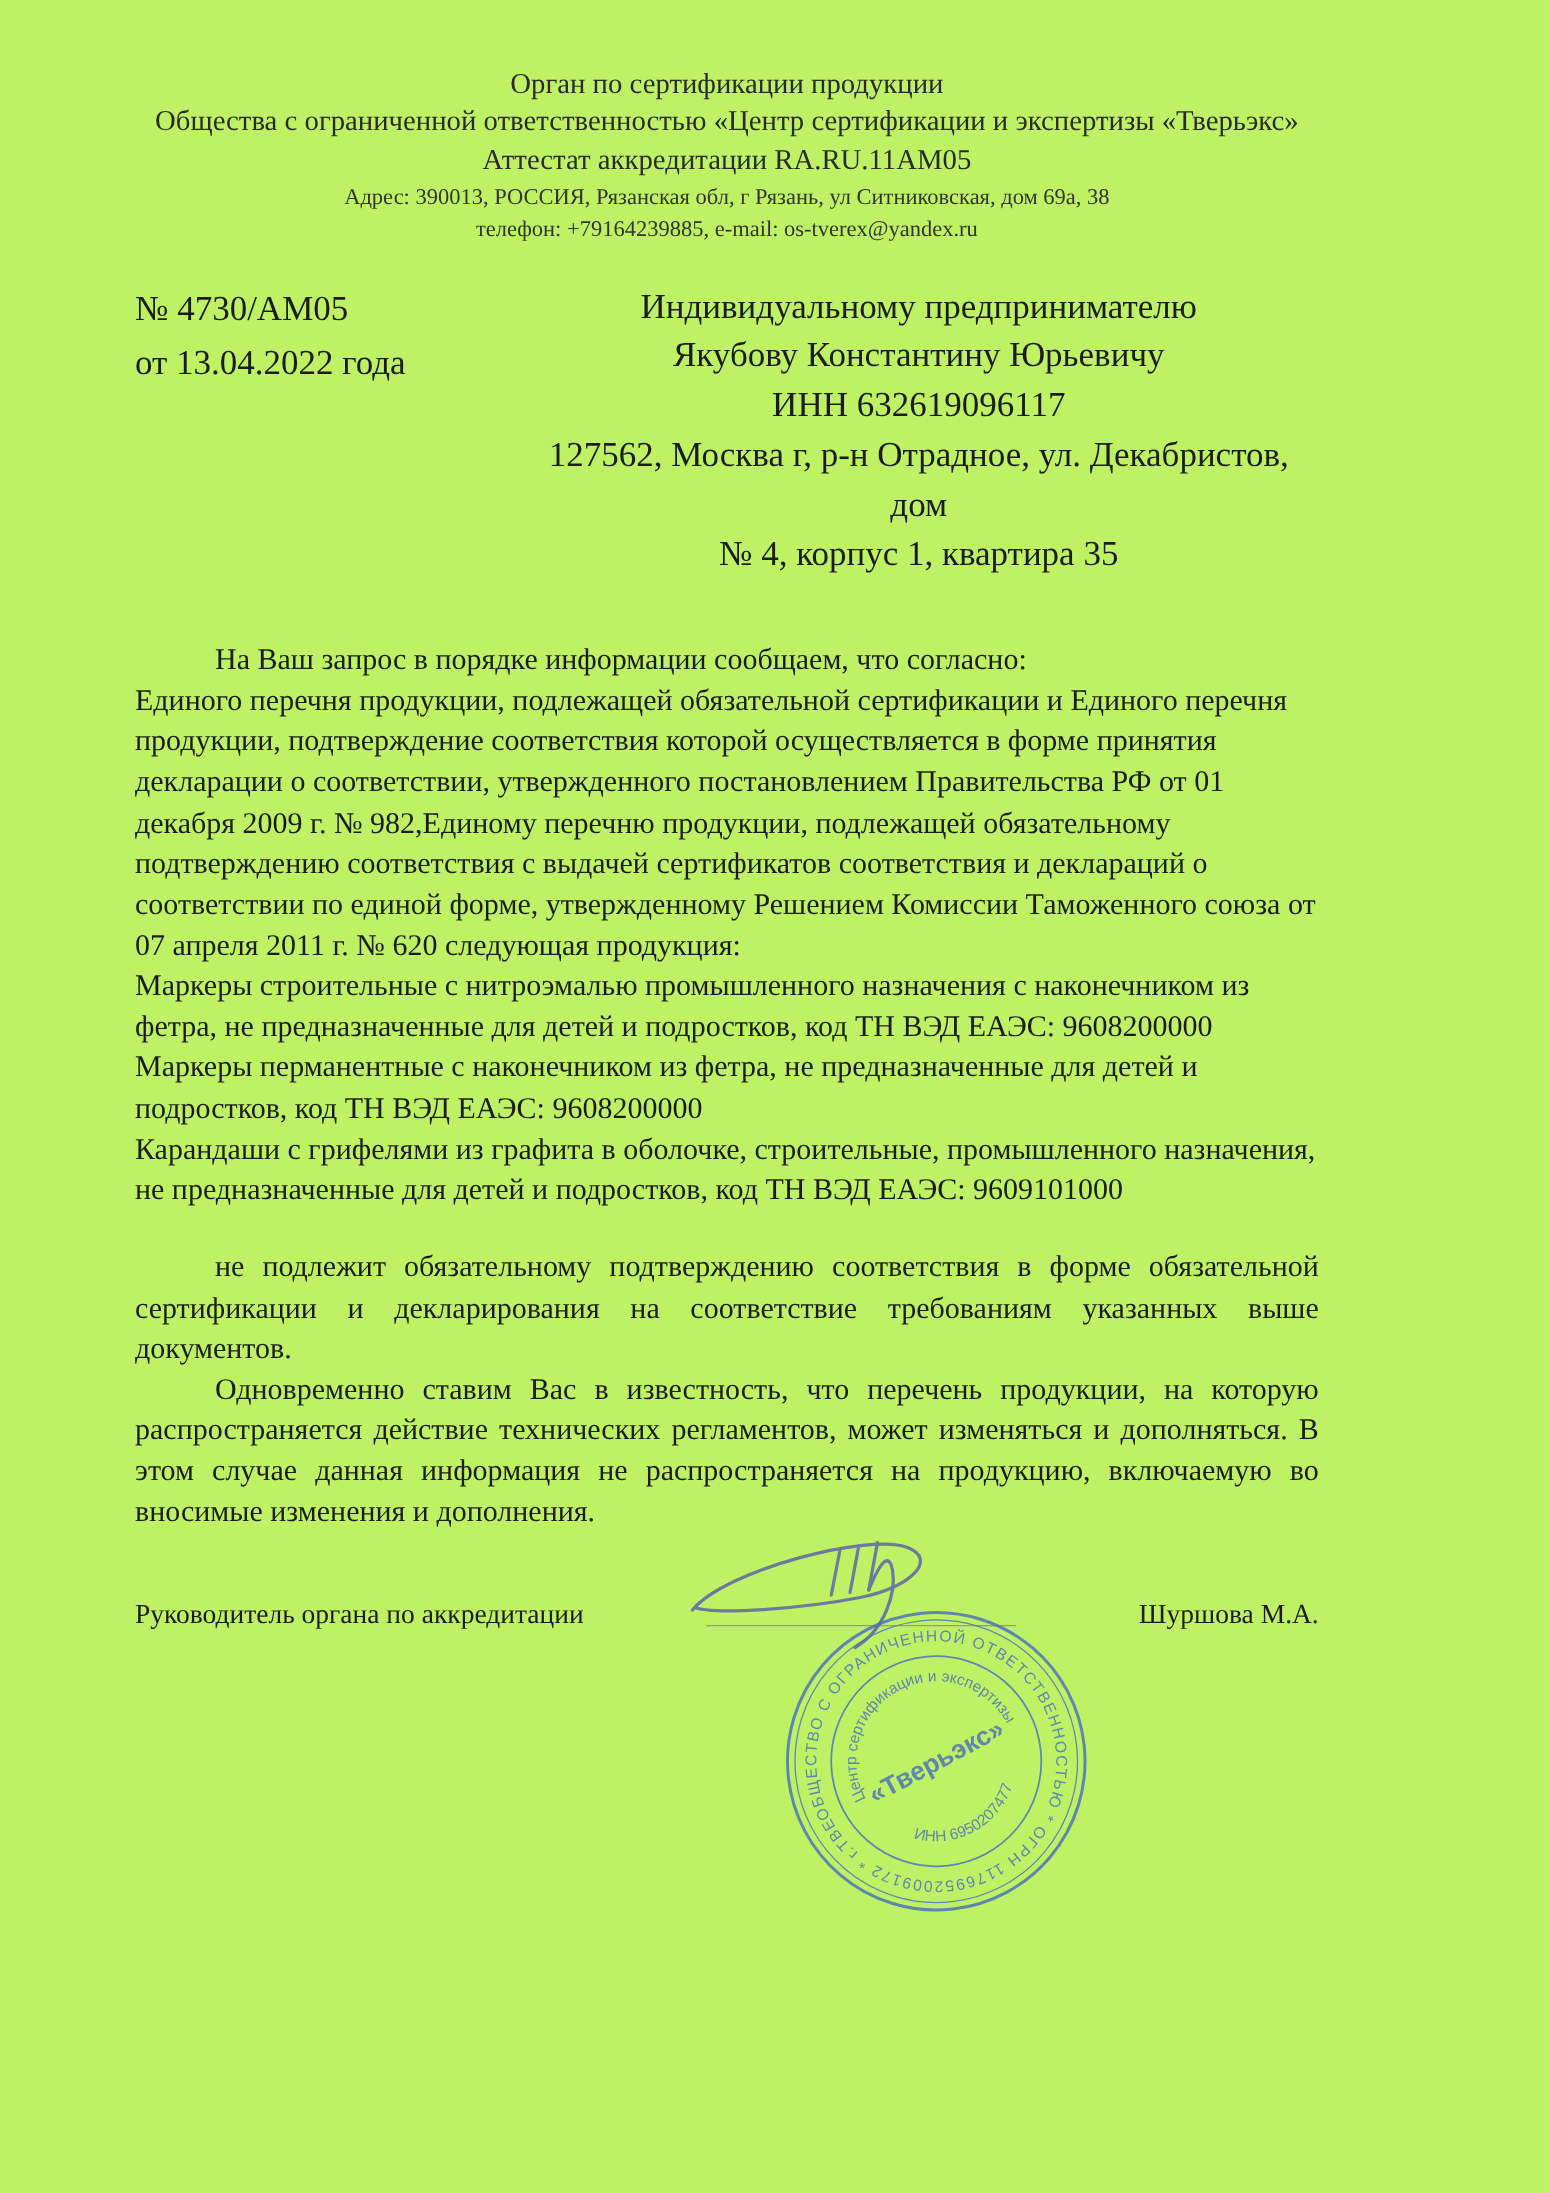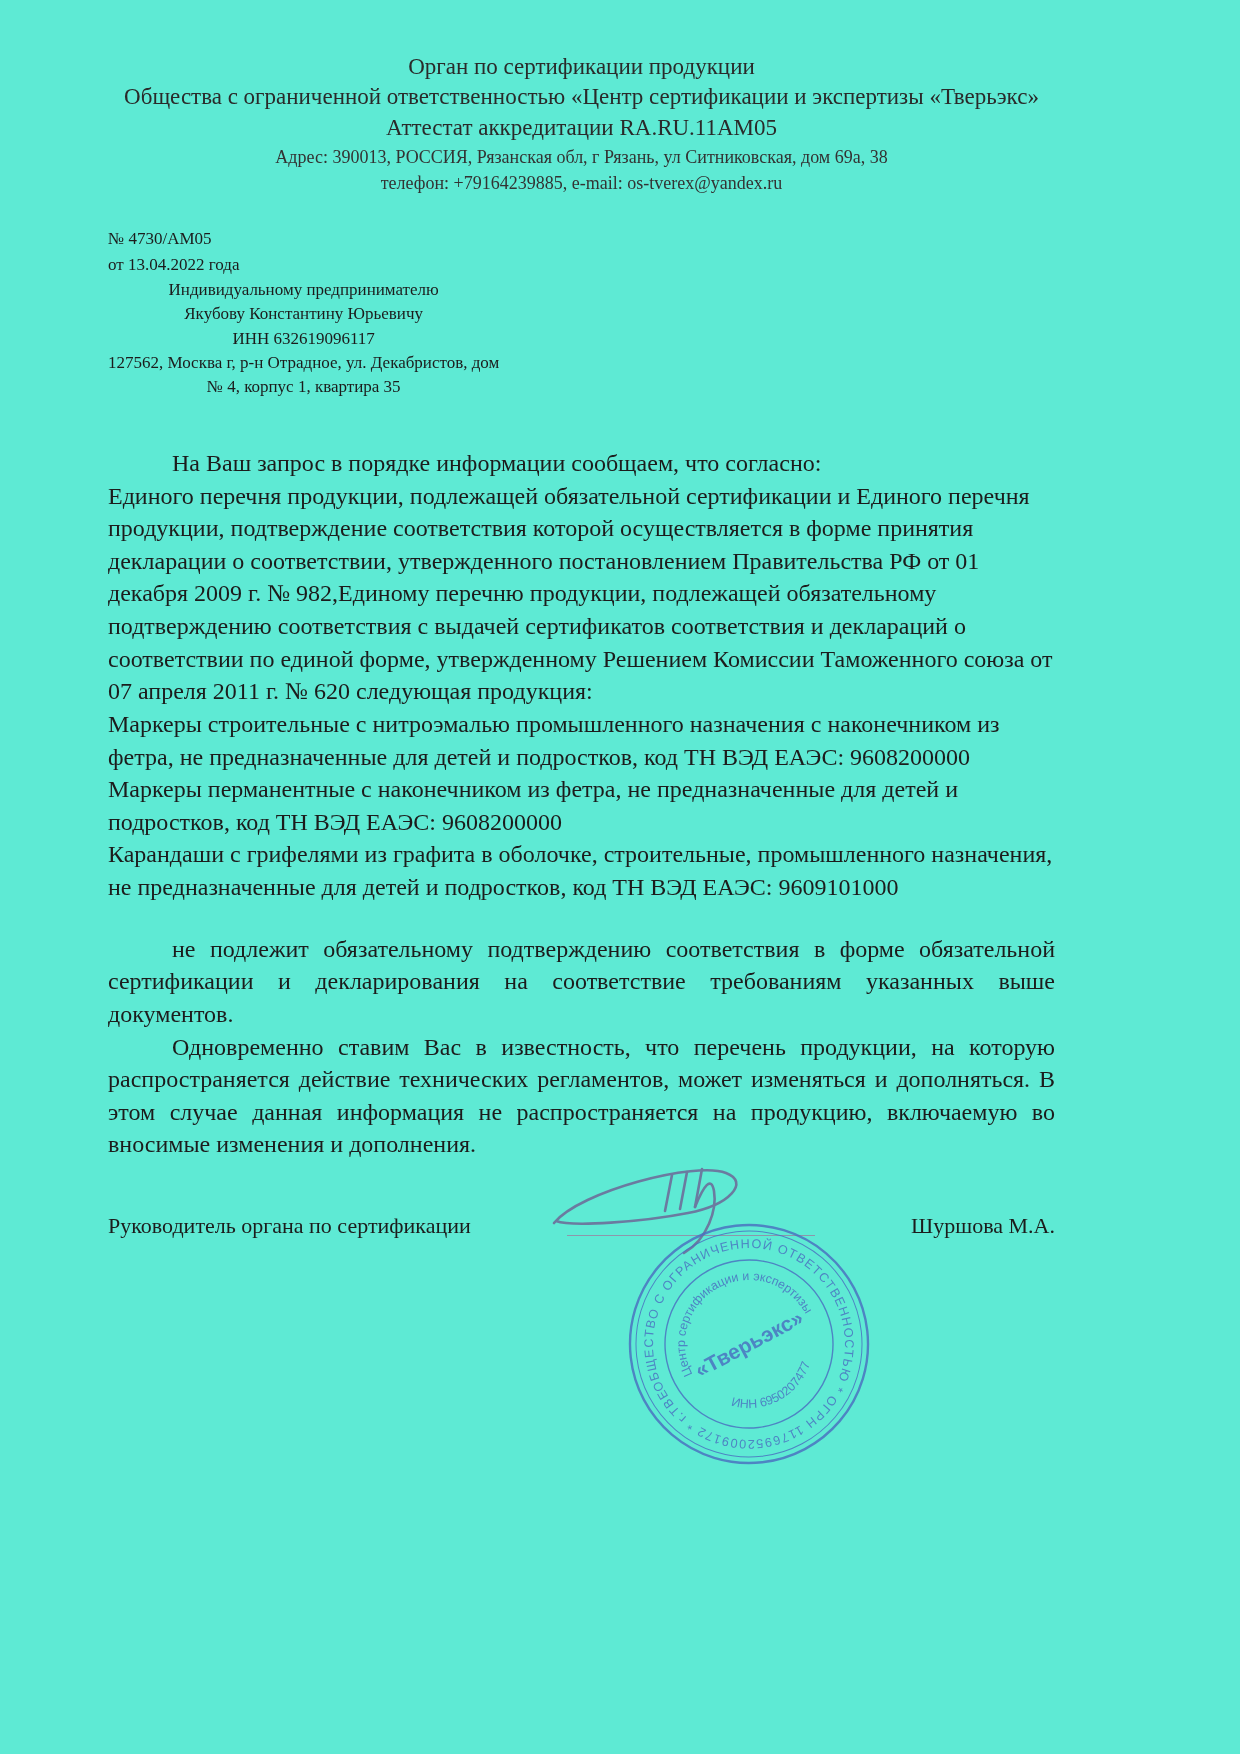--- a/index.html
+++ b/index.html
@@ -2,38 +2,37 @@
 <html><head>
 <meta charset="utf-8">
 <style>
   * { margin: 0; padding: 0; box-sizing: border-box; }
   html, body { background: #ffffff; }
   .page {
     position: relative;
     width: 1240px;
     min-height: 1754px;
     margin: 0 auto;
-    background: #5eead4;
+    background: #bef264;
     font-family: "Liberation Serif", serif;
     color: #1c1c1c;
     padding: 52px 185px 60px 108px;
     overflow: hidden;
   }
   
   .letterhead { text-align: center; line-height: 1.32; }
   .lh-main { font-size: 23px; color: #2a2a2a; }
   .lh-small { font-size: 18px; color: #333; margin-top: 2px; line-height: 1.35; }
   
   .ref-row {
     display: flex;
     justify-content: space-between;
     align-items: flex-start;
     margin-top: 30px;
-    font-size: 17px;
-    flex-direction: column;
+    font-size: 28px;
   }
   .ref-block { line-height: 1.55; white-space: nowrap; }
   .recipient { text-align: center; line-height: 1.42; max-width: 640px; }
   
   .body-text { margin-top: 48px; font-size: 24px; line-height: 1.36; }
   .body-text p { margin: 0; }
   .p-indent { text-indent: 64px; }
   .p-justify { text-align: justify; }
   .spacer { height: 29px; }
   
@@ -103,21 +102,21 @@
     <p>Единого перечня продукции, подлежащей обязательной сертификации и Единого перечня продукции, подтверждение соответствия которой осуществляется в форме принятия декларации о соответствии, утвержденного постановлением Правительства РФ от 01 декабря 2009 г. № 982,Единому перечню продукции, подлежащей обязательному подтверждению соответствия с выдачей сертификатов соответствия и деклараций о соответствии по единой форме, утвержденному Решением Комиссии Таможенного союза от 07 апреля 2011 г. № 620 следующая продукция:</p>
     <p>Маркеры  строительные с нитроэмалью промышленного назначения с наконечником из фетра, не предназначенные для детей и подростков, код ТН ВЭД ЕАЭС: 9608200000</p>
     <p>Маркеры перманентные с наконечником из фетра, не предназначенные для детей и подростков, код ТН ВЭД ЕАЭС: 9608200000</p>
     <p>Карандаши с грифелями из графита в оболочке, строительные, промышленного назначения, не предназначенные для детей и подростков, код ТН ВЭД ЕАЭС: 9609101000</p>
     <div class="spacer"></div>
     <p class="p-indent p-justify">не подлежит обязательному подтверждению соответствия в форме обязательной сертификации и декларирования на соответствие требованиям указанных выше документов.</p>
     <p class="p-indent p-justify">Одновременно ставим Вас в известность, что перечень продукции, на которую распространяется действие технических регламентов, может изменяться и дополняться. В этом случае данная информация не распространяется на продукцию, включаемую во вносимые изменения и дополнения.</p>
   </main>
 
   <div class="sig-row">
-    <span>Руководитель органа по сертификации</span>
+    <span>Руководитель органа по аккредитации</span>
     <span class="sig-line"></span>
     <span>Шуршова М.А.</span>
 
     <svg class="signature-svg" width="215" height="120" viewBox="0 0 215 120">
       <g fill="none" stroke="currentColor" stroke-width="2.6" stroke-linecap="round" color="#6b7ba0">
         <path d="M8,72 C34,40 150,10 180,22 C204,31 184,54 142,62 C96,71 26,76 10,70"></path>
         <path d="M126,24 L119,60"></path>
         <path d="M141,21 L134,58"></path>
         <path d="M156,18 L149,56"></path>
         <path d="M149,56 C158,34 165,25 168,40 C171,58 162,88 138,102"></path>

